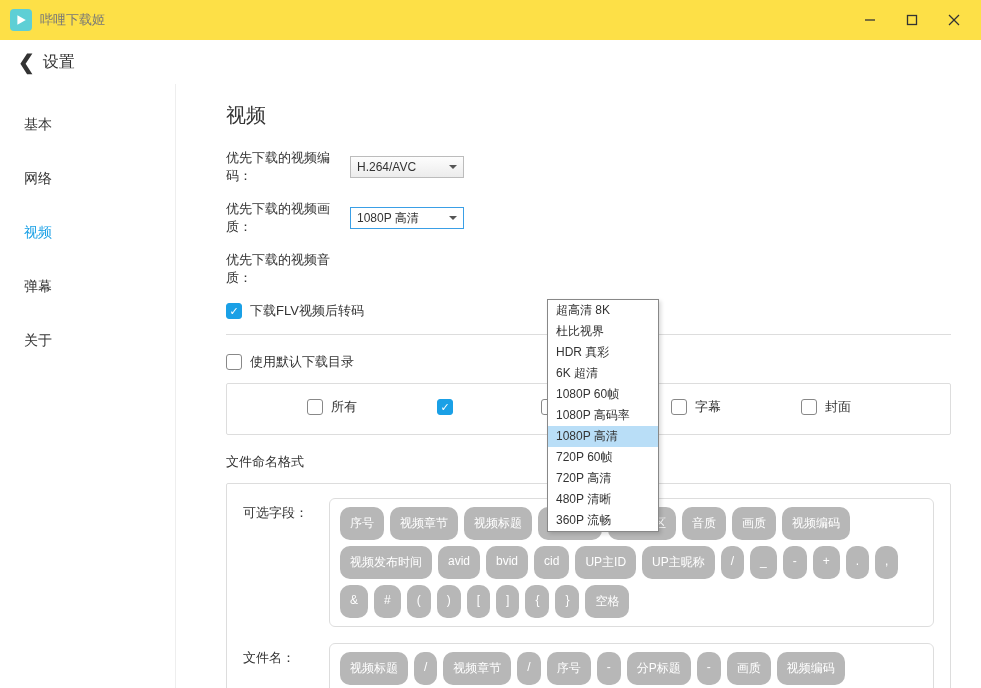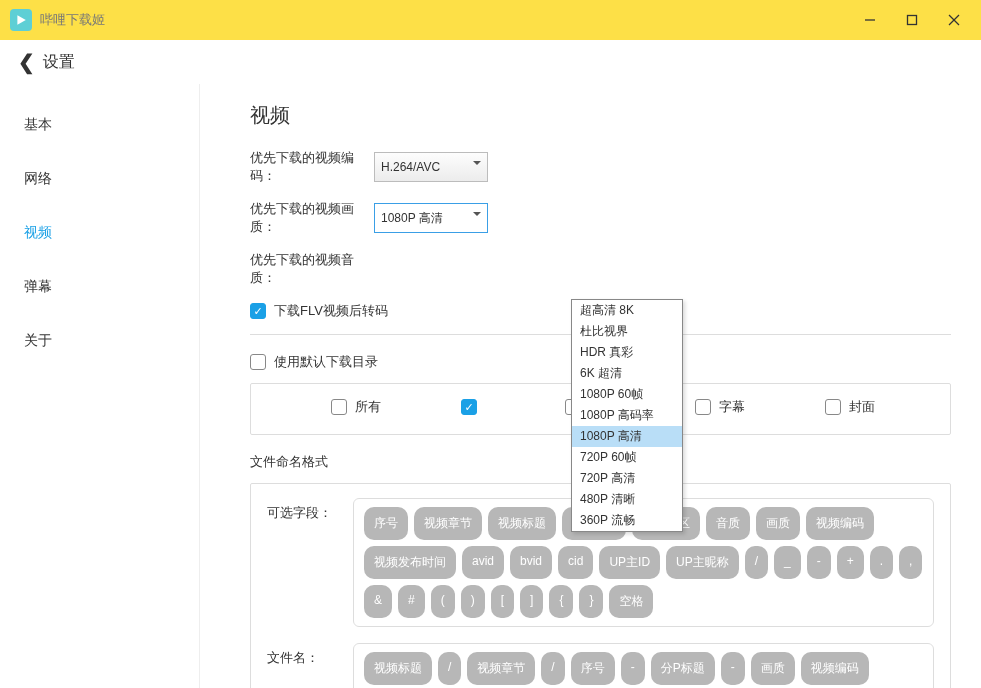--- a/index.html
+++ b/index.html
@@ -34,42 +34,42 @@
 .header {
   height: 44px;
   display: flex;
   align-items: center;
   padding: 0 18px;
 }
 .header .back { font-size: 20px; font-weight: bold; margin-right: 8px; }
 .header .h1 { font-size: 16px; }
 .body { display: flex; height: calc(100% - 84px); }
 .sidebar {
-  width: 200px;
+  width: 176px;
   border-right: 1px solid #eee;
   padding-top: 14px;
 }
 .sidebar .item {
   padding: 18px 24px;
   font-size: 14px;
   cursor: pointer;
   color: #333;
 }
 .sidebar .item.active { color: #1aa0e6; }
 .main {
   flex: 1;
   padding: 18px 30px 30px 50px;
   overflow: auto;
   position: relative;
 }
 .main h2 { font-size: 20px; font-weight: normal; margin-bottom: 20px; }
 .row { display: flex; align-items: center; margin-bottom: 15px; }
 .row .label { width: 124px; font-size: 13px; color: #333; }
 .select {
-  width: 114px; height: 30px;
+  width: 114px; height: 22px;
   border: 1px solid #bcbcbc;
   background: linear-gradient(#fdfdfd, #ececec);
   font-size: 12px;
   padding: 0 18px 0 6px;
   position: relative;
   display: flex; align-items: center;
   cursor: pointer;
 }
 .select::after {
   content: "";

